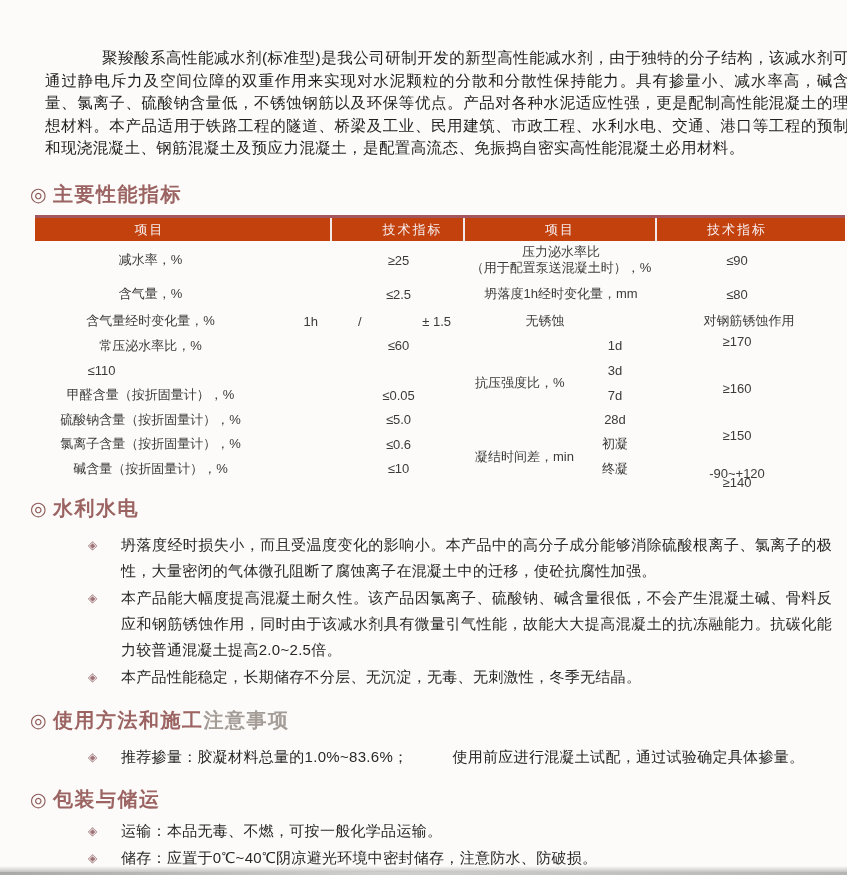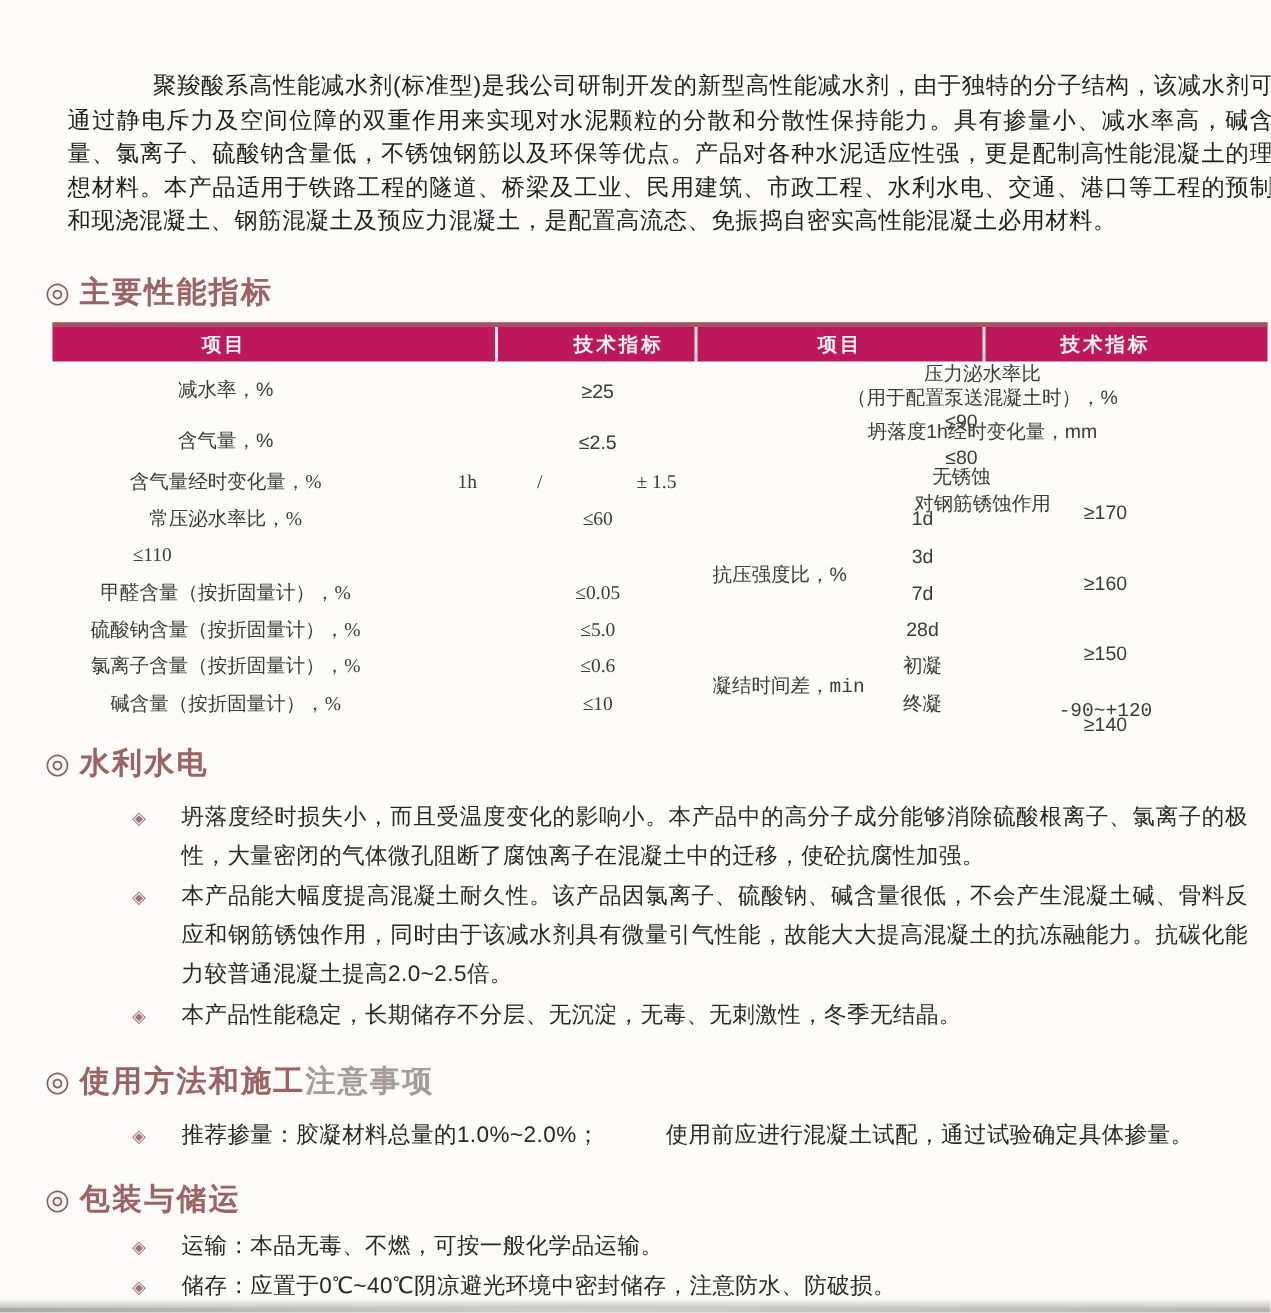--- a/index.html
+++ b/index.html
@@ -30,56 +30,56 @@
     font-weight:normal;font-size:19px;margin-right:5px;color:#8d5a58;
   }
   .title-faded{color:#a49c97;}
 
   
   .ptable{
     position:absolute;left:35px;top:215px;width:810px;
     font-size:13px;color:#3b3b3b;
   }
   .thead{
-    display:flex;height:23px;background:#be185d;
+    display:flex;height:23px;background:#c2410c;
     border-top:3px solid #a4565f;color:#f8eef0;
-    font-size:13px;letter-spacing:2px;font-weight:bold;
+    font-size:13px;letter-spacing:2px;
   }
   .th{
     box-sizing:border-box;display:flex;align-items:center;justify-content:center;
     border-right:2px solid #f3e8e9;height:100%;
   }
   .th.c1{width:297px;padding-right:66px;}
   .th.c2{width:133px;padding-left:30px;}
   .th.c3{width:192px;}
   .th.c4{width:188px;padding-right:28px;border-right:none;}
 
   .tbody{display:flex;}
   .tb-left{width:430px;}
   .tb-right{width:380px;}
 
   .lrow{display:flex;align-items:center;}
   .hr1{height:38px;}
   .hr2{height:30px;}
-  .hrs{height:24.6px;font-family:Liberation Serif, serif;}
+  .hrs{height:24.6px;}
   .lcell{box-sizing:border-box;display:flex;align-items:center;justify-content:center;}
   .lcell.lab{width:297px;padding-right:66px;position:relative;}
   .lcell.val{width:133px;}
   .lcell.lab .mid{position:absolute;right:14px;padding:0;}
   .lcell.val.special{justify-content:space-between;padding:0 14px 0 26px;}
 
-  .rrow{display:flex;align-items:center;flex-direction:column;}
+  .rrow{display:flex;align-items:center;}
   .rcell{box-sizing:border-box;display:flex;align-items:center;justify-content:center;}
   .rcell.lab{width:192px;}
   .rcell.val{width:188px;padding-right:28px;}
   .two-line{flex-direction:column;line-height:16px;}
 
   .rgroup{position:relative;display:flex;}
   .g1{height:98.4px;}
-  .g2{height:49.2px;font-family:Liberation Mono, monospace;}
+  .g2{height:49.2px;}
   .gl{
     position:absolute;left:10px;top:0;height:100%;
     display:flex;align-items:center;
   }
   .gcol-ages{width:192px;display:flex;flex-direction:column;}
   .gage{height:24.6px;box-sizing:border-box;display:flex;align-items:center;justify-content:center;padding-left:108px;}
   .gcol-vals{width:188px;display:flex;flex-direction:column;gap:32px;}
   .gval{height:24.6px;box-sizing:border-box;display:flex;align-items:center;justify-content:center;padding-right:28px;}
   .g2 .gcol-vals{justify-content:flex-end;}
   .g2 .gval{height:auto;}
@@ -239,21 +239,21 @@
 
   <div class="section-title" style="top:707px;">
     <span class="marker">◎</span>
     <span>使用方法和施工</span>
     <span class="title-faded">注意事项</span>
   </div>
   <div class="bullets" style="top:744px;">
     <div class="bitem">
       <span class="bdiamond">◈</span>
       <span class="btext usage-line">
-        <span>推荐掺量：胶凝材料总量的1.0%~2.0%；</span>
+        <span>推荐掺量：胶凝材料总量的1.0%~83.6%；</span>
         <span class="usage-right">使用前应进行混凝土试配，通过试验确定具体掺量。</span>
       </span>
     </div>
   </div>
 
   <div class="section-title" style="top:786px;">
     <span class="marker">◎</span>
     <span>包装与储运</span>
   </div>
   <div class="bullets" style="top:818px;">

